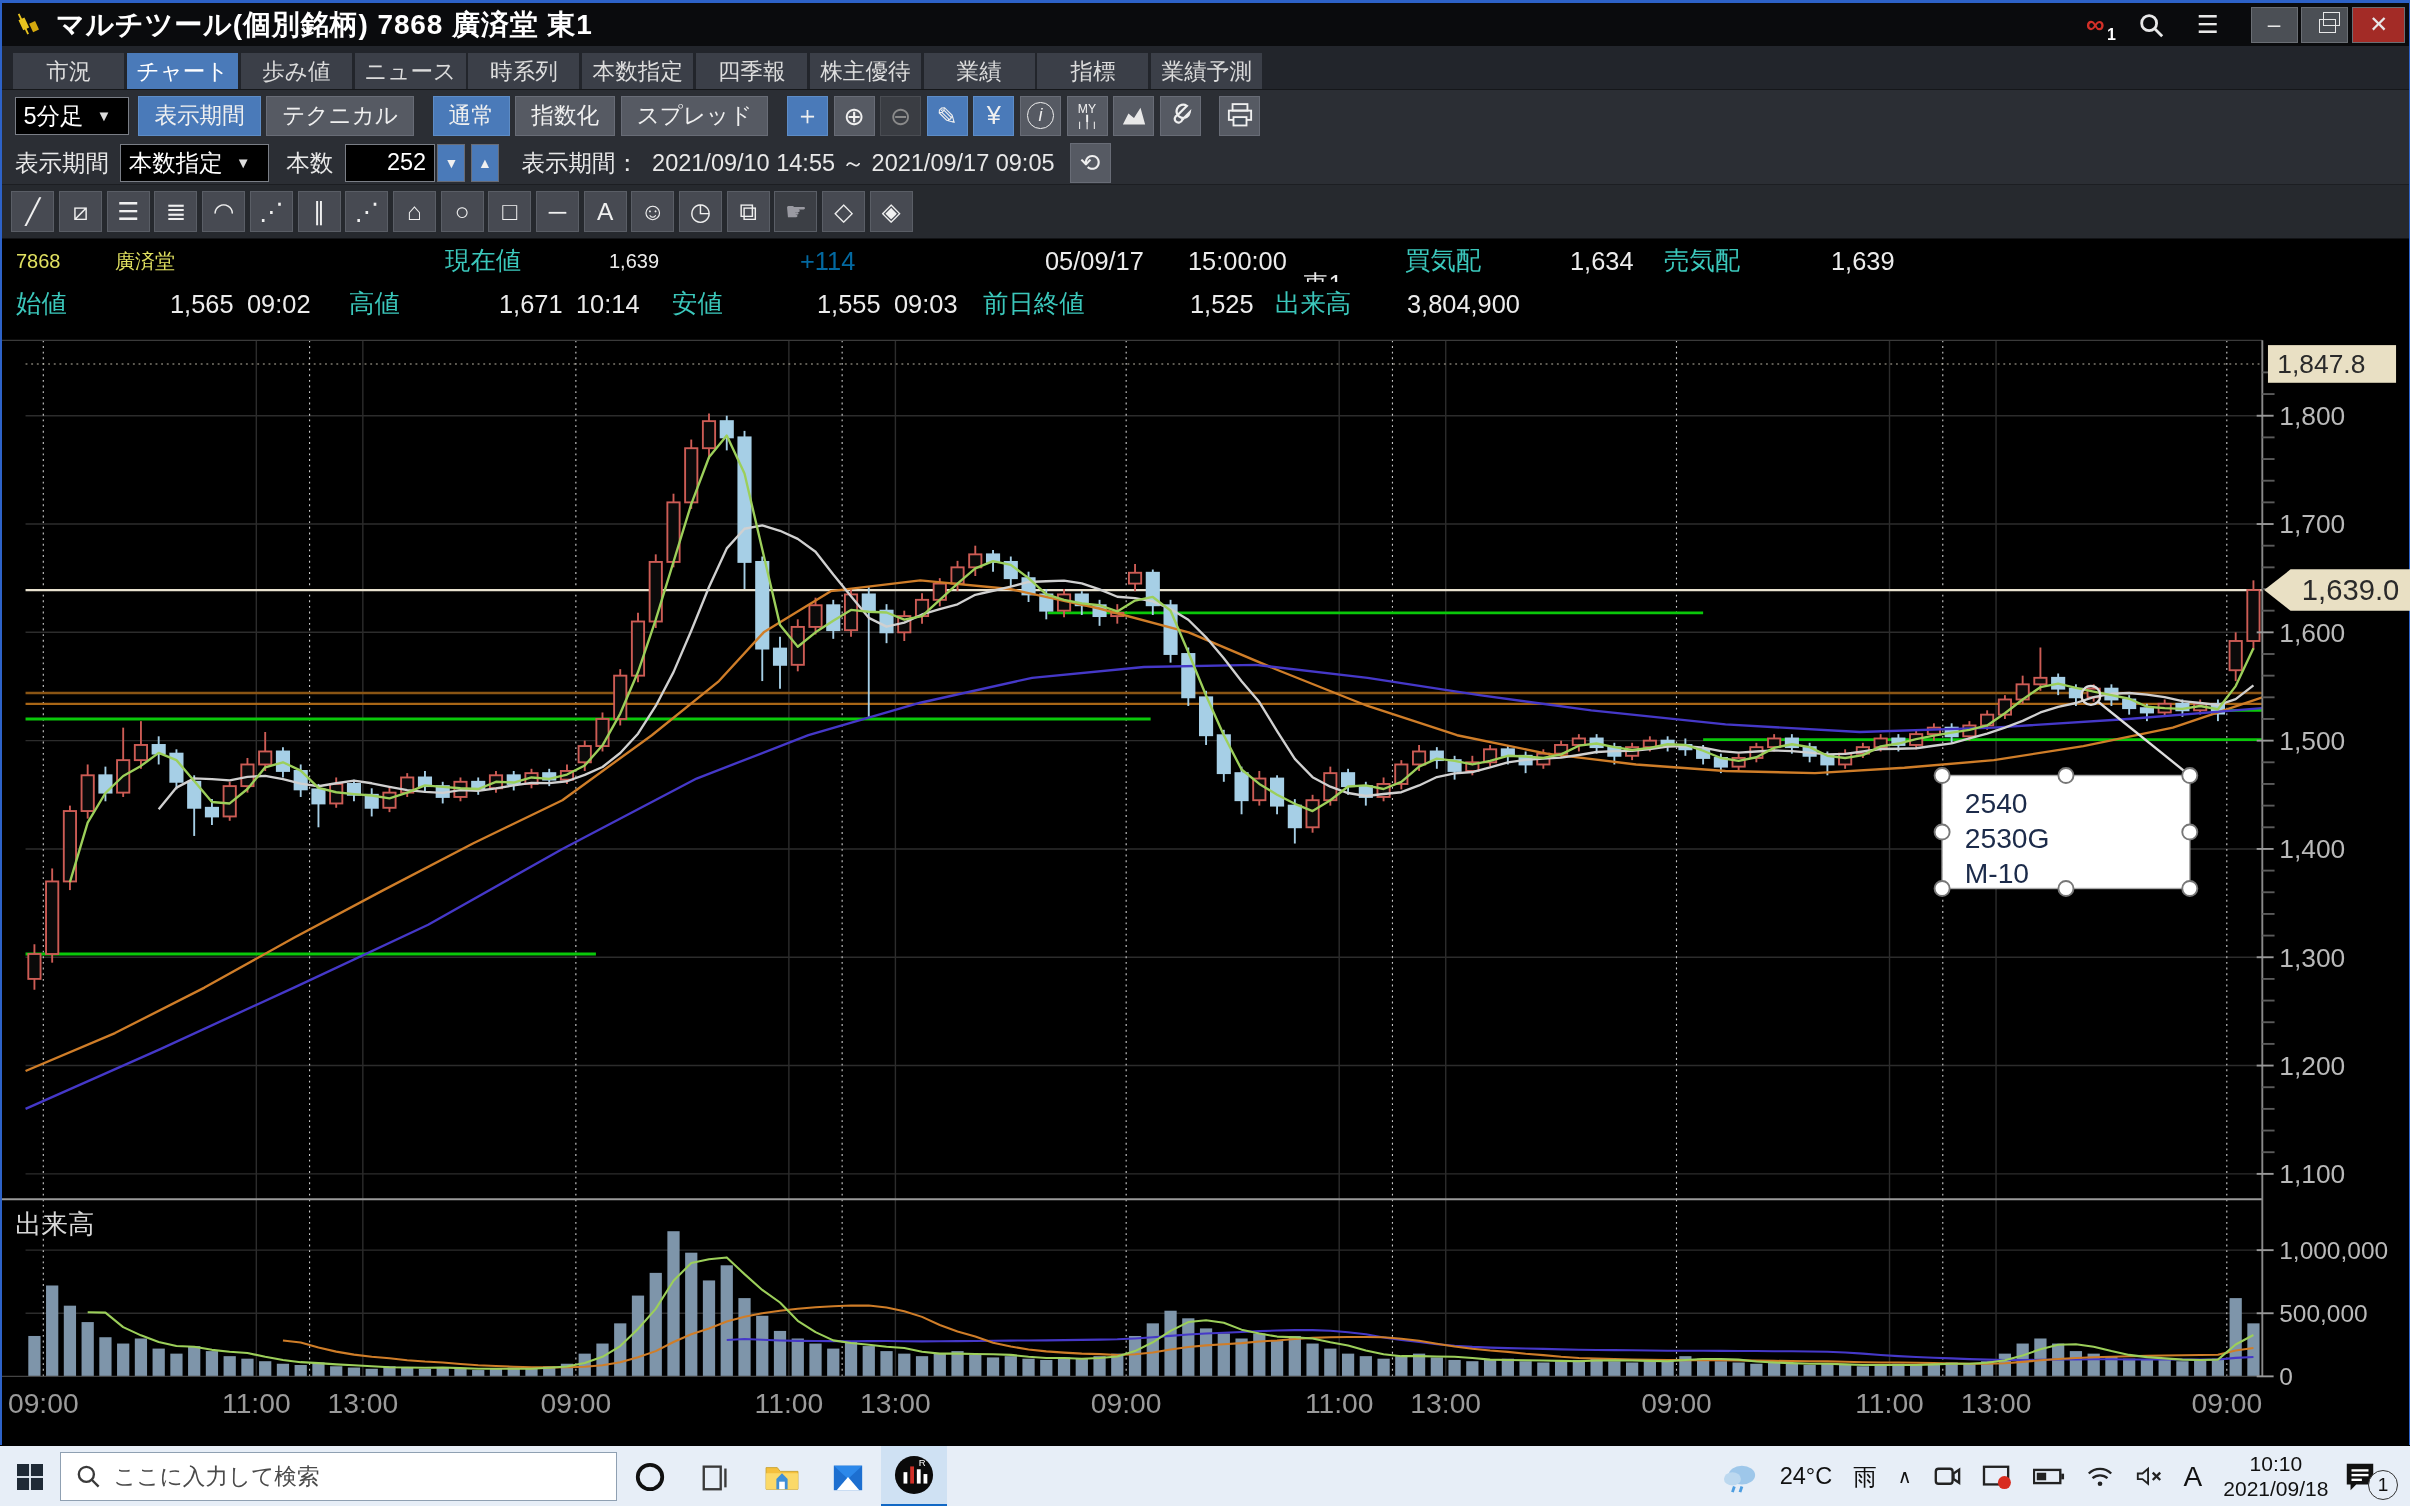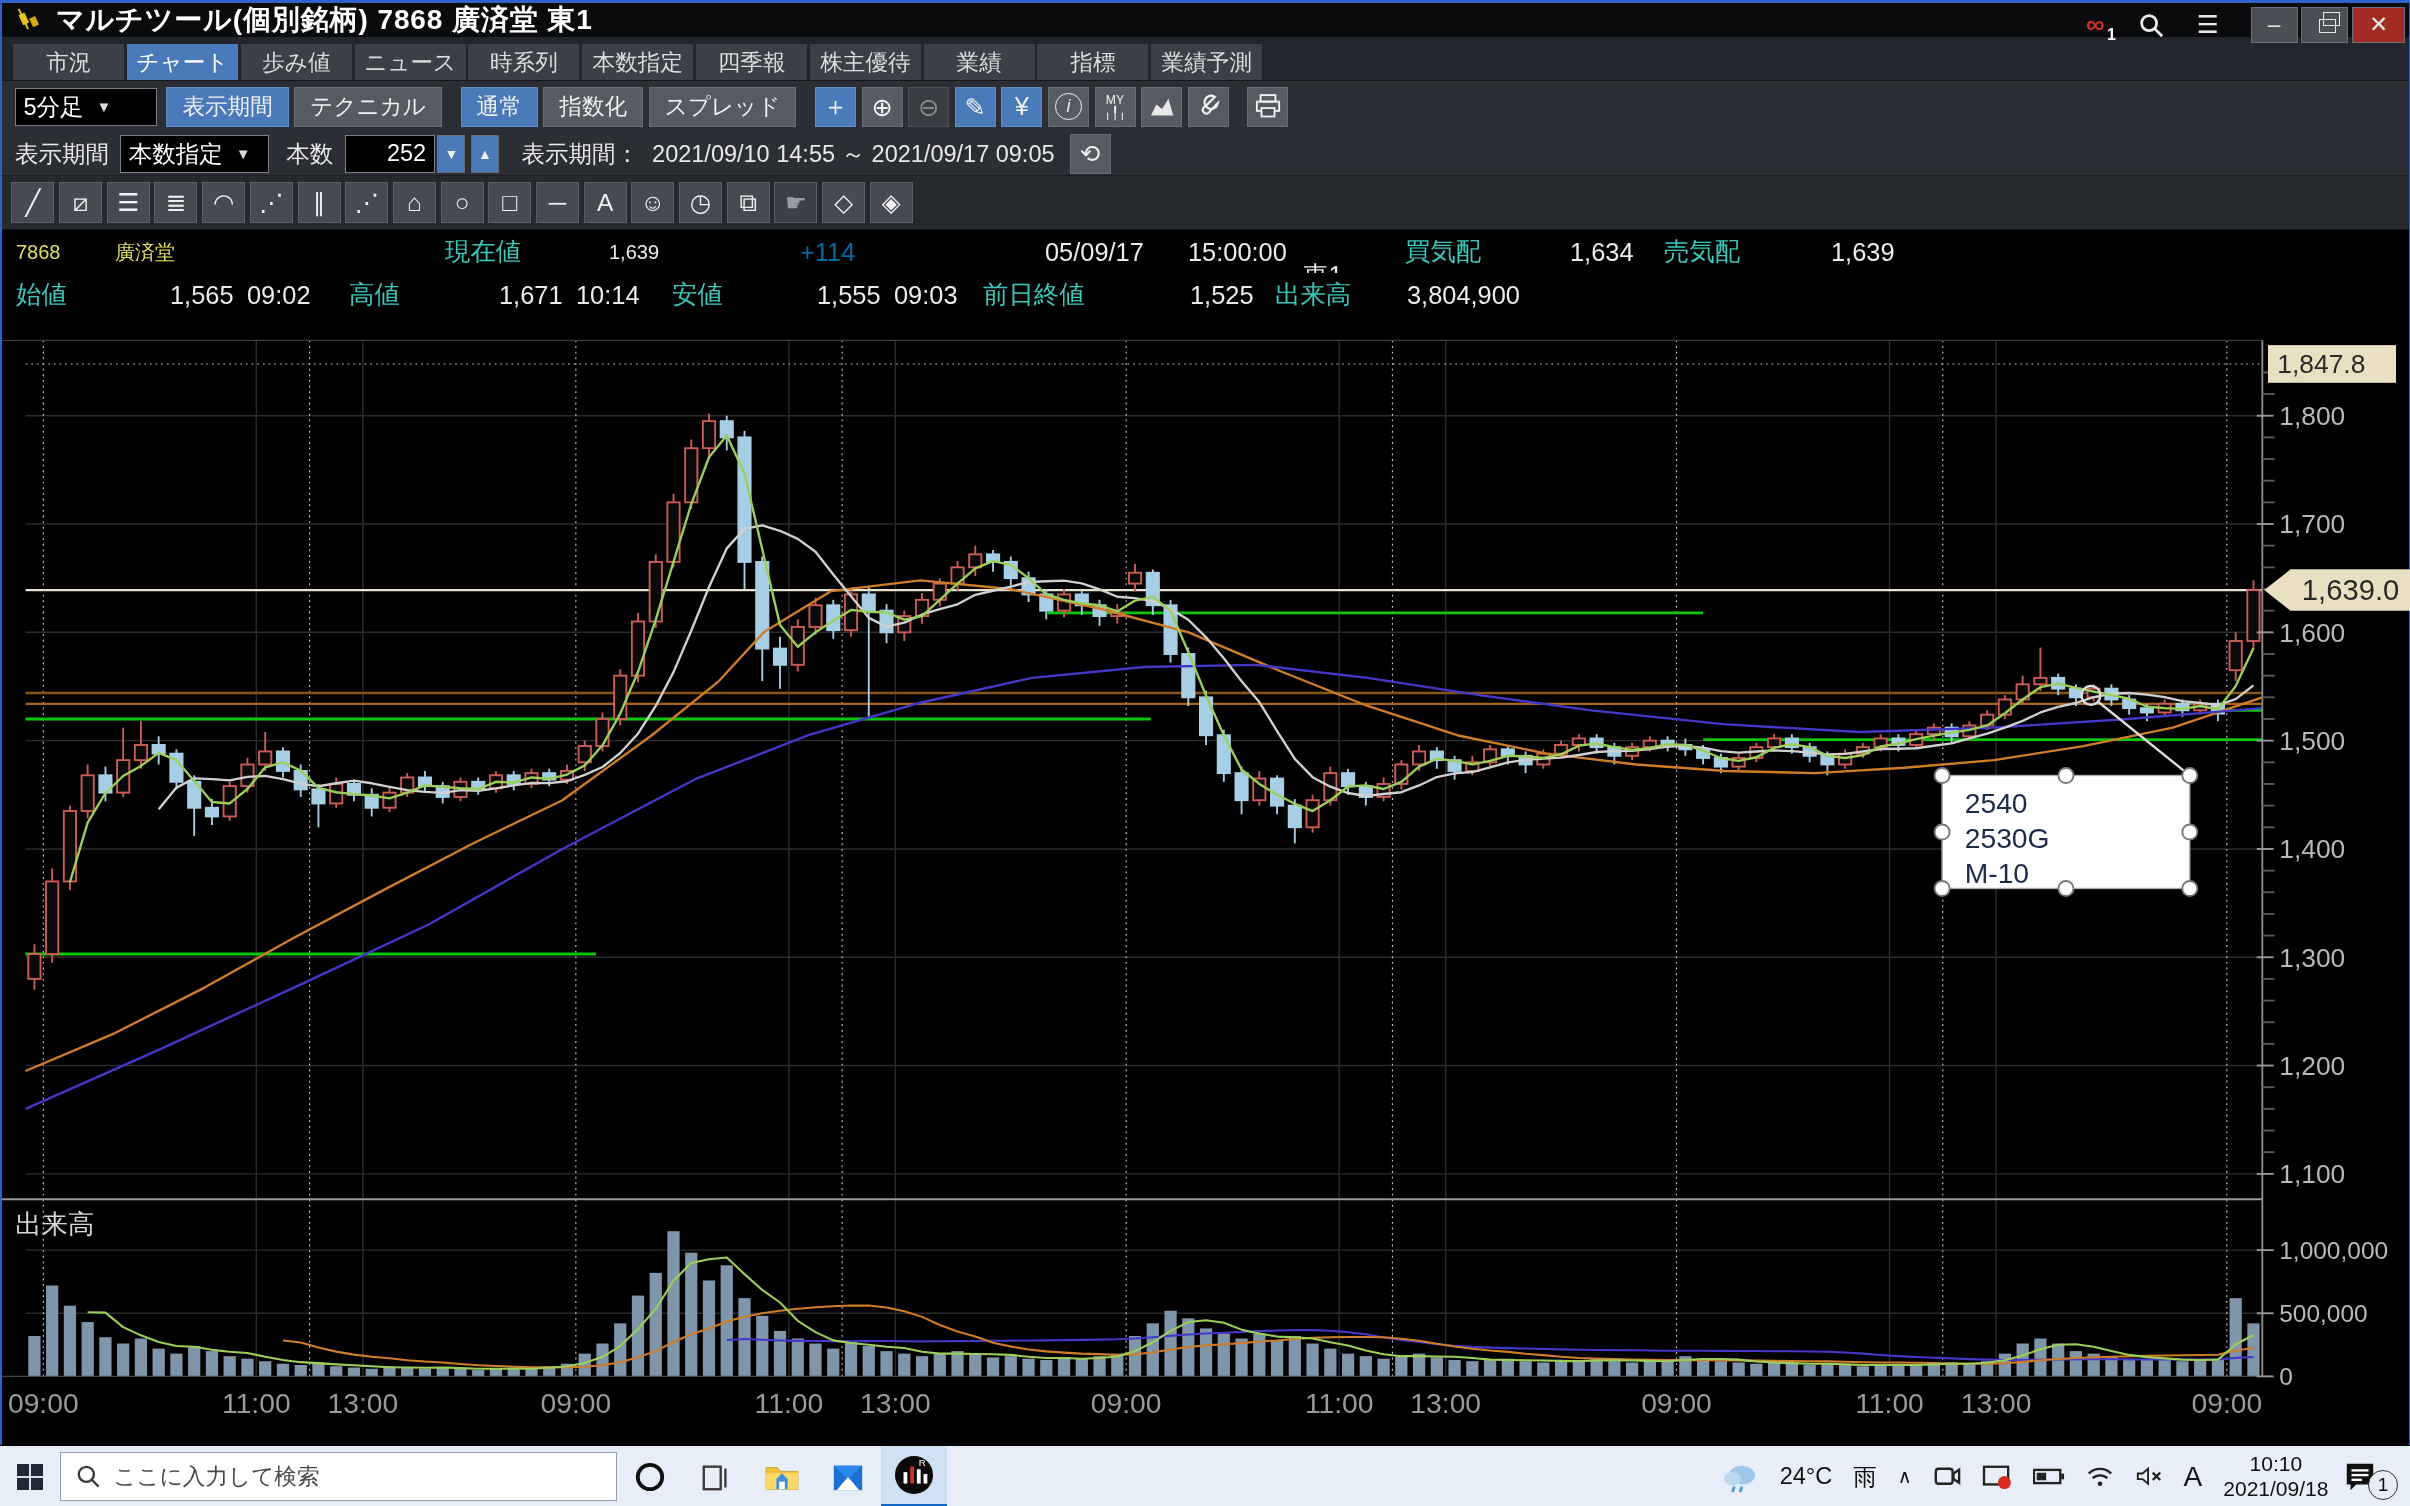--- a/index.html
+++ b/index.html
@@ -1,20 +1,20 @@
 <!DOCTYPE html>
 <html style="font-size:15px"><head>
 <meta charset="utf-8">
 <style>
   html,body{margin:0;padding:0;background:#000;}
   body{width:2411px;height:1507px;position:relative;overflow:hidden;
        font-family:"Liberation Sans","DejaVu Sans",sans-serif;}
   #win{position:absolute;left:0;top:0;width:2411px;height:1445px;background:#000;
        border-left:2.8px solid #2d62c8;border-right:2.8px solid #2d62c8;border-top:3.8px solid #2d62c8;box-sizing:border-box;}
-  .titlebar{height:34px;background:#0a0b0d;display:flex;align-items:center;position:relative;}
+  .titlebar{height:43px;background:#0a0b0d;display:flex;align-items:center;position:relative;}
   .app-logo{width:28px;height:28px;margin-left:13px;}
   .title-text{color:#fff;font-size:28px;font-weight:bold;margin-left:13px;letter-spacing:0.9px;}
   .win-ctrls{position:absolute;right:0;top:0;height:43px;display:flex;align-items:center;}
   .wc-icon{color:#e8e8e8;font-size:24.5px;margin-right:32px;position:relative;}
   .link-ico{color:#d23028;font-weight:bold;font-size:26px;}
   .link-ico .sub{font-size:16px;color:#fff;position:absolute;bottom:-3.8px;right:-11.3px;}
   .wc-btn{width:47px;height:36px;margin-right:3.8px;background:#4b4f55;border:0.9px solid #6a6e74;
           color:#e8e8e8;display:flex;align-items:center;justify-content:center;font-size:22.6px;box-sizing:border-box;}
   .wc-btn.close{background:#a32b26;width:53px;}
   .restore-glyph{width:15px;height:12.2px;border:1.9px solid #e8e8e8;position:relative;background:#4b4f55;margin-left:5.6px;margin-top:3.8px;}
@@ -92,21 +92,21 @@
       <div class="tab">時系列</div>
       <div class="tab">本数指定</div>
       <div class="tab">四季報</div>
       <div class="tab">株主優待</div>
       <div class="tab">業績</div>
       <div class="tab">指標</div>
       <div class="tab">業績予測</div>
     </div>
 
   <div class="toolbar1">
-    <div class="sel-box" style="margin-left:13px;width:142px;">
+    <div class="sel-box" style="margin-left:13px;width:114px;">
       <span>5分足</span>
         <span class="car">▼</span>
     </div>
     <div style="width:9.4px"></div>
     <span id="toolbar1-btns" style="display:flex;align-items:center;">
         <div class="tb-btn act">表示期間</div>
         <div class="tb-btn">テクニカル</div>
         <span style="width: 13px; display: inline-block;"></span>
         <div class="tb-btn act">通常</div>
         <div class="tb-btn">指数化</div>

